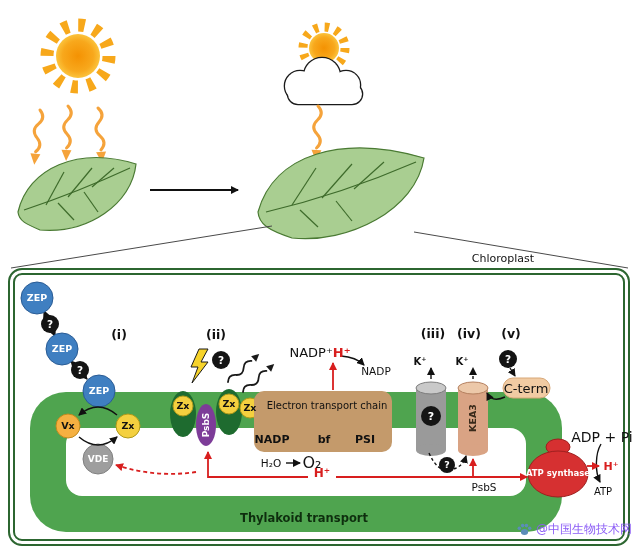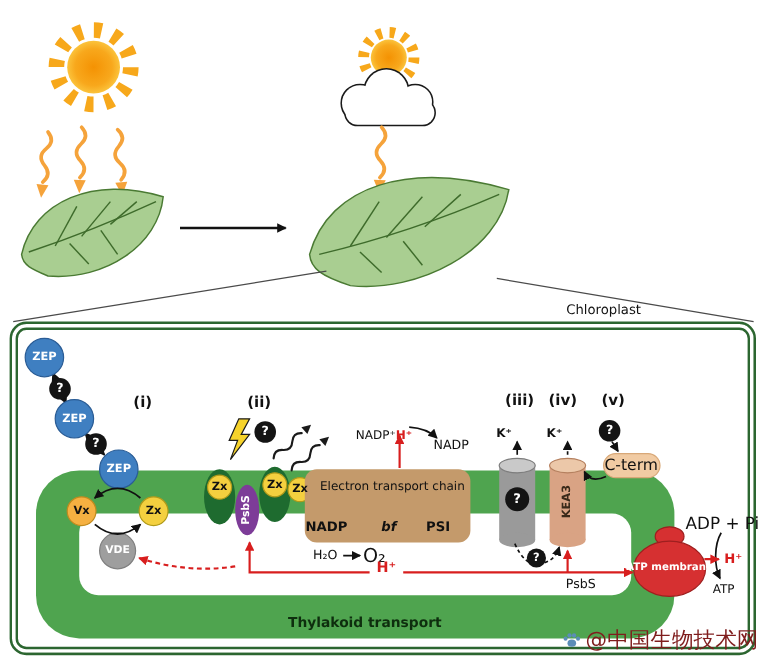--- a/index.html
+++ b/index.html
@@ -7,23 +7,23 @@
        font-family:"DejaVu Sans","Liberation Sans",sans-serif;color:#111;}
   #fig svg.layer{position:absolute;left:0;top:0;}
   #box{position:absolute;left:8px;top:268px;width:618px;height:274px;background:#fff;
        border:2px solid #2c6630;border-radius:14px;
        box-shadow:inset 0 0 0 3px #fff, inset 0 0 0 5px #2c6630;}
   .c{position:absolute;transform:translate(-50%,-50%);white-space:nowrap;line-height:1;color:#111;}
   .rot{transform:translate(-50%,-50%) rotate(-90deg);}
   .b{font-weight:bold;}
   .w{color:#fff;}
   .red{color:#D81E1E;}
-  .it{font-style:italic;}
+  .it{}
   #watermark{position:absolute;right:8px;top:521px;display:flex;align-items:center;gap:4px;}
-  #watermark span{font-size:18px;color:#7f1d1d;}
+  #watermark span{font-size:12px;color:#8b5cf6;}
 </style>
 </head>
 <body>
 
 <div id="fig">
 
   <div id="box"></div>
 
   <svg class="layer" width="640" height="553" viewBox="0 0 640 553">
     <defs>
@@ -223,34 +223,34 @@
   <div class="c b" style="left:183px;top:406px;font-size:9.5px">Zx</div>
   <div class="c b" style="left:229px;top:404px;font-size:9.5px">Zx</div>
   <div class="c b" style="left:250px;top:408px;font-size:9.5px">Zx</div>
   <div class="c rot b w" style="left:206px;top:425px;font-size:9px">PsbS</div>
 
   <div class="c" style="left:327px;top:406px;font-size:10px">Electron transport chain</div>
   <div class="c b" style="left:272px;top:439px;font-size:11px">NADP</div>
   <div class="c b it" style="left:324px;top:439px;font-size:11px">bf</div>
   <div class="c b" style="left:365px;top:439px;font-size:11px">PSI</div>
 
-  <div class="c" style="left:320px;top:364px;font-size:10px">
+  <div class="c" style="left:320px;top:352px;font-size:13px">
     <span>NADP⁺</span><span class="b red">H⁺</span>
   </div>
   <div class="c" style="left:376px;top:371px;font-size:10.5px">NADP</div>
   <div class="c" style="left:271px;top:463px;font-size:10.5px">H₂O</div>
   <div class="c" style="left:312px;top:463px;font-size:16px">O₂</div>
   <div class="c b red" style="left:322px;top:473px;font-size:12px">H⁺</div>
 
   <div class="c b" style="left:420px;top:362px;font-size:10px">K⁺</div>
   <div class="c b" style="left:462px;top:362px;font-size:10px">K⁺</div>
   <div class="c rot b" style="left:473px;top:418px;font-size:9.5px;color:#3a2a1a">KEA3</div>
   <div class="c" style="left:526px;top:388px;font-size:13px">C-term</div>
 
-  <div class="c b w" style="left:558px;top:473px;font-size:8.5px">ATP membrane</div>
+  <div class="c b w" style="left:558px;top:473px;font-size:8.5px">ATP synthase</div>
   <div class="c" style="left:602px;top:437px;font-size:14px">ADP + Pi</div>
   <div class="c b red" style="left:611px;top:466px;font-size:11px">H⁺</div>
   <div class="c" style="left:603px;top:492px;font-size:10px">ATP</div>
 
   <div class="c b" style="left:304px;top:519px;font-size:11.5px;color:#0e2e0e">Thylakoid transport</div>
   <div class="c" style="left:484px;top:487px;font-size:10.5px">PsbS</div>
 
   <div id="watermark">
     <svg width="15" height="15" viewBox="0 0 15 15">
       <g fill="#5B8DB8">

